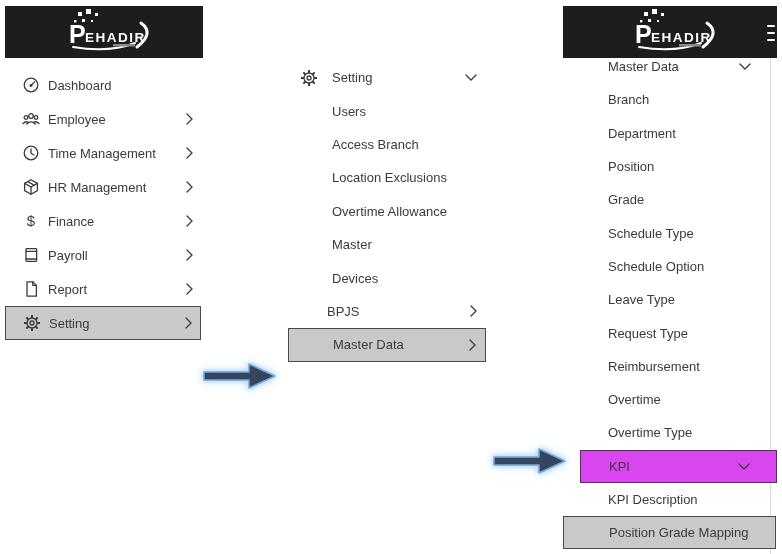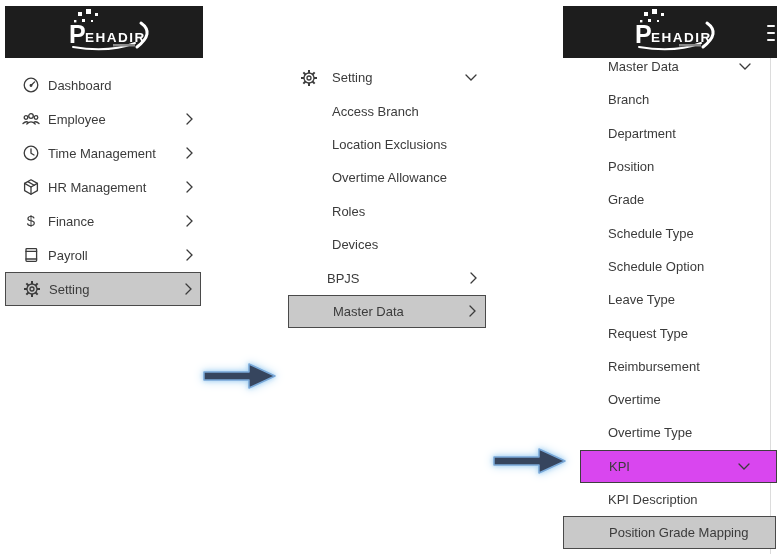--- a/index.html
+++ b/index.html
@@ -140,20 +140,34 @@
           <line x1="4" y1="13" x2="14.6" y2="13"></line>
         </svg>
     </span>
     <span class="label">Payroll</span>
     <span class="chev">
         <svg width="7" height="12" viewBox="0 0 7 12">
           <polyline points="1,1 6,6 1,11" stroke="#3b3b3b" stroke-width="1.3" fill="none" stroke-linecap="round"></polyline>
         </svg>
       </span>
   </div>
+  <div class="row">
+    <span class="icon">
+      <svg class="glyph" width="18" height="18" viewBox="0 0 18 18">
+          <path d="M5 1.8 L10.8 1.8 L14.4 5.4 L14.4 16.2 L5 16.2 Z"></path>
+          <polyline points="10.8,1.8 10.8,5.4 14.4,5.4"></polyline>
+        </svg>
+    </span>
+    <span class="label">Report</span>
+    <span class="chev">
+        <svg width="7" height="12" viewBox="0 0 7 12">
+          <polyline points="1,1 6,6 1,11" stroke="#3b3b3b" stroke-width="1.3" fill="none" stroke-linecap="round"></polyline>
+        </svg>
+      </span>
+  </div>
   <div class="row hl">
     <span class="icon">
       <svg width="18" height="18" viewBox="0 0 18 18">
           <g fill="#3b3b3b">
             <rect x="8" y="1" width="2" height="3" transform="rotate(0 9 9)"></rect>
             <rect x="8" y="1" width="2" height="3" transform="rotate(45 9 9)"></rect>
             <rect x="8" y="1" width="2" height="3" transform="rotate(90 9 9)"></rect>
             <rect x="8" y="1" width="2" height="3" transform="rotate(135 9 9)"></rect>
             <rect x="8" y="1" width="2" height="3" transform="rotate(180 9 9)"></rect>
             <rect x="8" y="1" width="2" height="3" transform="rotate(225 9 9)"></rect>
@@ -192,30 +206,33 @@
         </svg>
     </span>
     <span class="label">Setting</span>
     <span class="chev">
         <svg width="12" height="7" viewBox="0 0 12 7">
           <polyline points="1,1 6,6 11,1" stroke="#3b3b3b" stroke-width="1.3" fill="none" stroke-linecap="round"></polyline>
         </svg>
       </span>
   </div>
   <div class="row">
+      <span class="label">Users</span>
+    </div>
+  <div class="row">
       <span class="label">Access Branch</span>
     </div>
   <div class="row">
       <span class="label">Location Exclusions</span>
     </div>
   <div class="row">
       <span class="label">Overtime Allowance</span>
     </div>
   <div class="row">
-      <span class="label">Roles</span>
+      <span class="label">Master</span>
     </div>
   <div class="row">
       <span class="label">Devices</span>
     </div>
   <div class="row bpjs">
     <span class="label">BPJS</span>
     <span class="chev">
         <svg width="7" height="12" viewBox="0 0 7 12">
           <polyline points="1,1 6,6 1,11" stroke="#3b3b3b" stroke-width="1.3" fill="none" stroke-linecap="round"></polyline>
         </svg>

